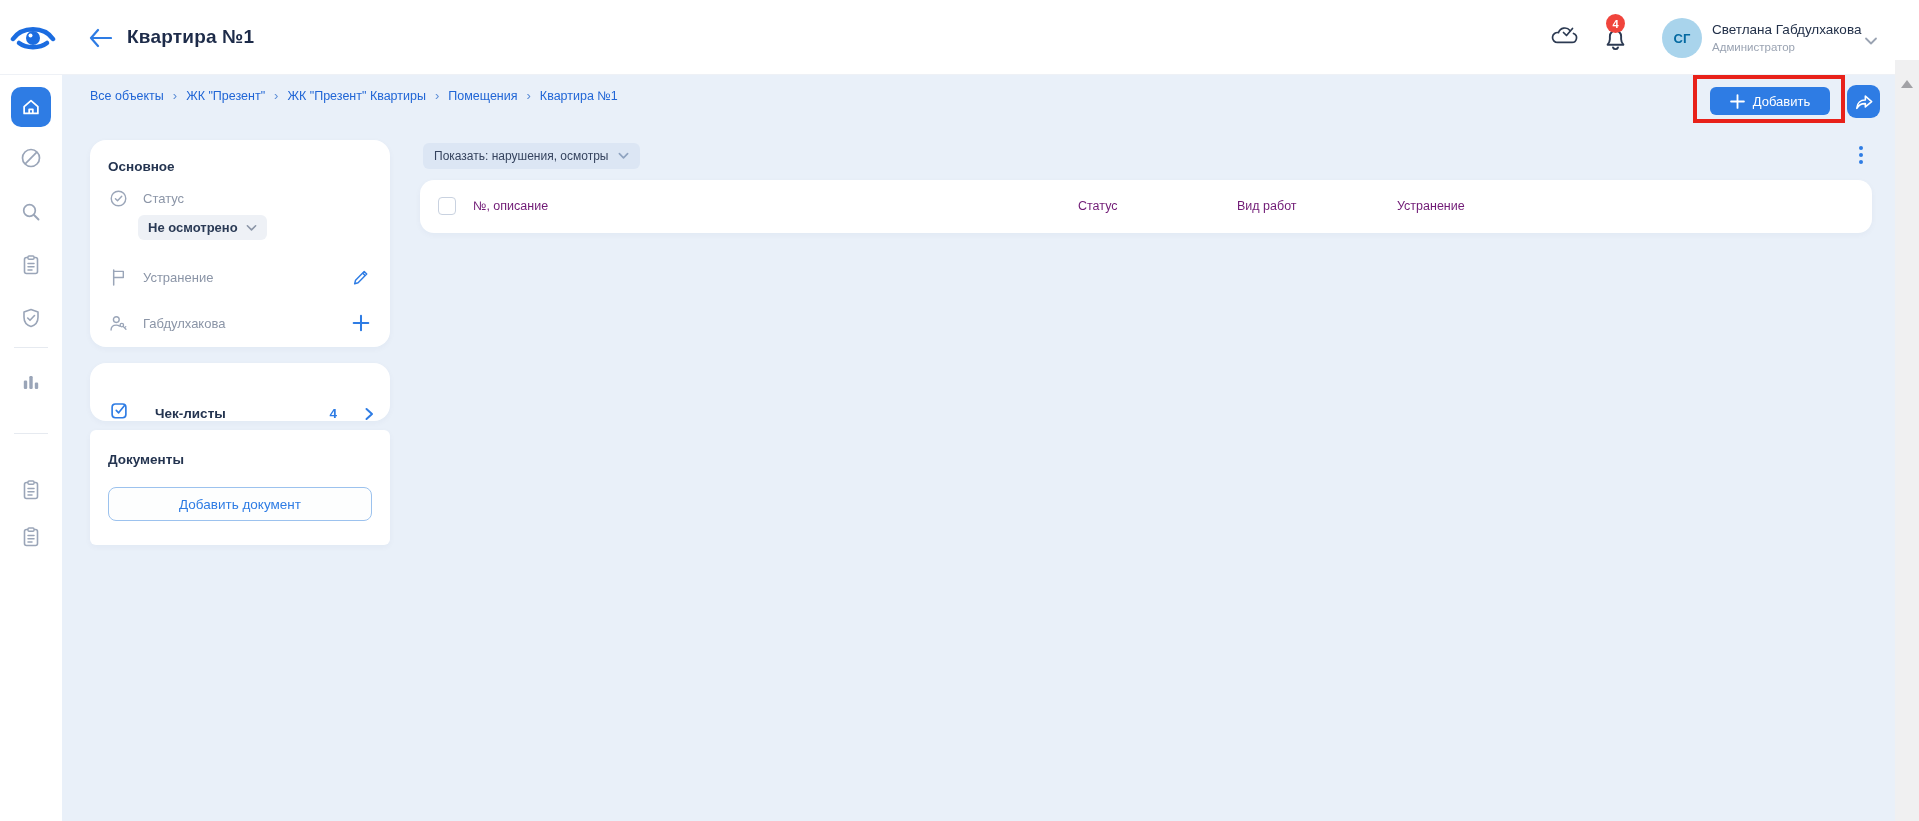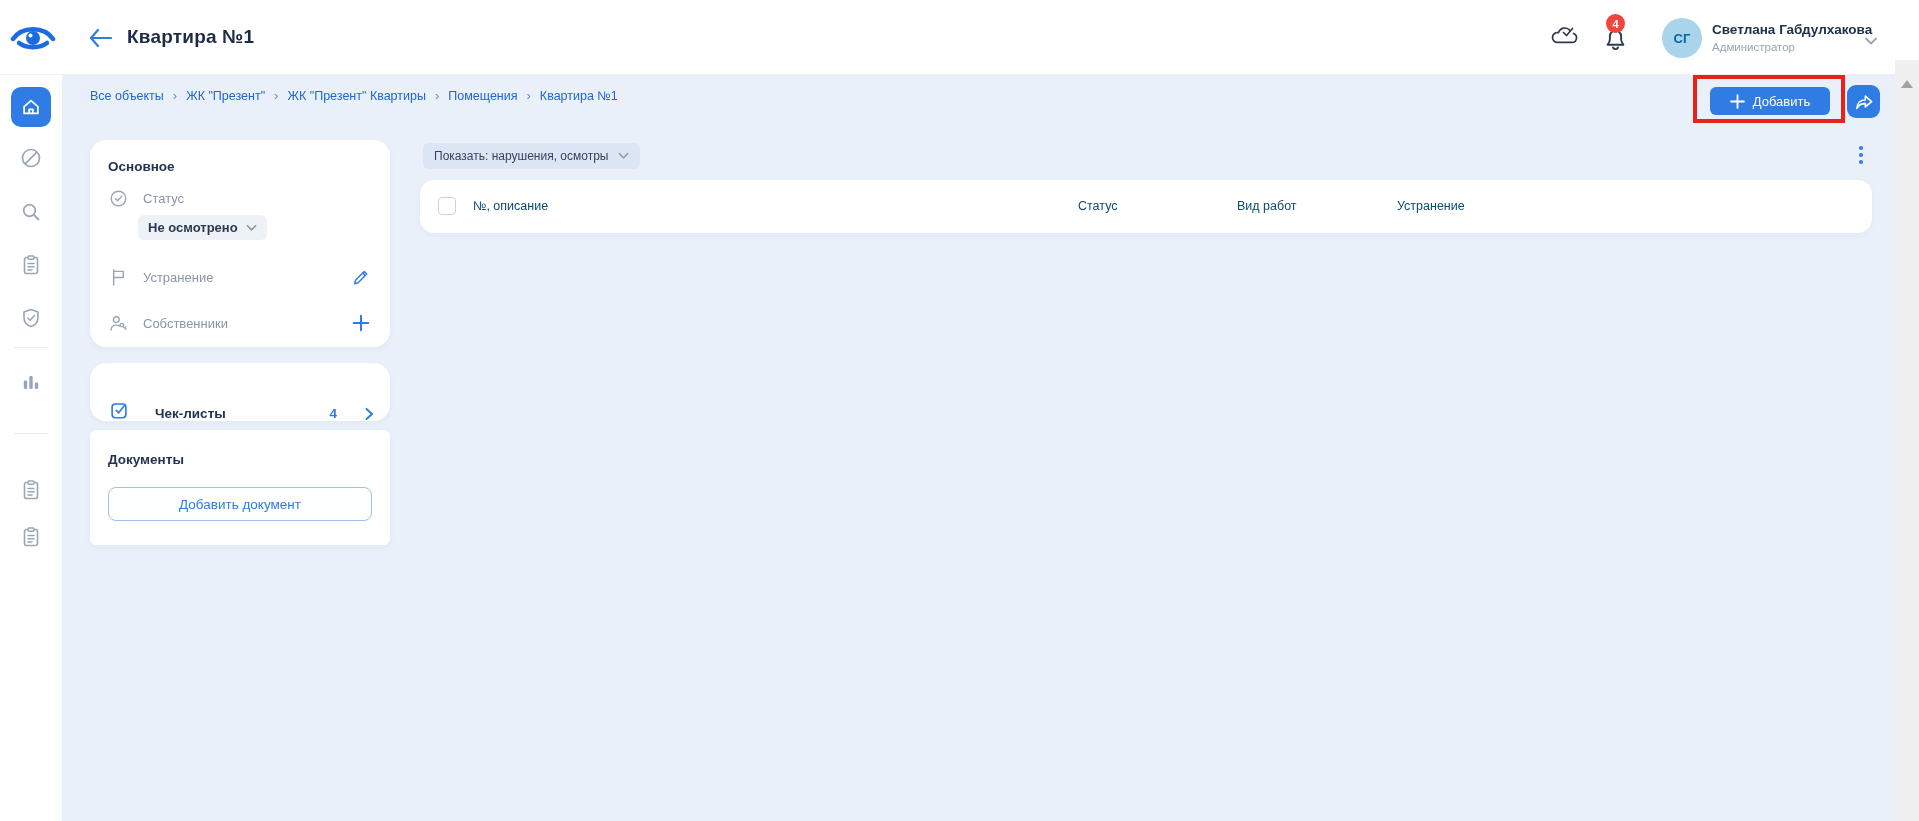--- a/index.html
+++ b/index.html
@@ -7,21 +7,21 @@
   body { font-family:"Liberation Sans", sans-serif; background:#ffffff; position:relative; }
   .abs { position:absolute; }
 
   
   .header { position:absolute; left:0; top:0; width:1919px; height:75px; background:#ffffff; border-bottom:1px solid #eef1f6; z-index:5; }
   .page-title { position:absolute; left:127px; top:26px; font-size:19px; font-weight:bold; color:#1d2b49; letter-spacing:.2px; }
   .back-btn { position:absolute; left:84px; top:22px; width:32px; height:32px; cursor:pointer; display:flex; align-items:center; justify-content:center; }
   .hdr-ico { position:absolute; cursor:pointer; }
   .badge { position:absolute; left:1606px; top:14px; min-width:19px; height:19px; background:#f0443c; border-radius:10px; color:#fff; font-size:11px; font-weight:bold; display:flex; align-items:center; justify-content:center; padding:0 4px; z-index:2; }
   .avatar { position:absolute; left:1662px; top:18px; width:40px; height:40px; border-radius:50%; background:#a9d4ec; color:#0369a1; font-size:13px; font-weight:bold; display:flex; align-items:center; justify-content:center; cursor:pointer; }
-  .user-name { position:absolute; left:1712px; top:22px; font-size:13.5px; color:#223049; font-weight:700; }
+  .user-name { position:absolute; left:1712px; top:22px; font-size:13.5px; color:#223049; font-weight:400; }
   .user-role { position:absolute; left:1712px; top:41px; font-size:11.5px; color:#9aa3b2; }
 
   
   .sidebar { position:absolute; left:0; top:75px; width:62px; height:746px; background:#ffffff; z-index:4; }
   .nav-item { position:absolute; left:19px; width:24px; height:24px; cursor:pointer; }
   .nav-active { position:absolute; left:11px; top:12px; width:40px; height:40px; background:#2e7ce4; border-radius:10px; display:flex; align-items:center; justify-content:center; cursor:pointer; }
   .nav-divider { position:absolute; left:14px; width:34px; height:1px; background:#e6eaf0; }
 
   
   .scrollbar { position:absolute; left:1895px; top:60px; width:24px; height:761px; background:#f0f0f1; z-index:6; }
@@ -50,21 +50,21 @@
   .checklist-count { margin-left:auto; font-size:13.5px; font-weight:600; color:#2e7ce4; }
 
   .doc-btn { position:absolute; left:18px; top:57px; width:264px; height:34px; background:#fdfefe; border:1px solid #9cc2ee; border-radius:8px; color:#2e7ce4; font-size:13.5px; font-family:"Liberation Sans", sans-serif; cursor:pointer; }
 
   .filter-chip { position:absolute; left:361px; top:68px; height:26px; background:#dce6f4; border-radius:6px; display:flex; align-items:center; gap:10px; padding:0 11px; cursor:pointer; }
   .filter-chip span { font-size:12px; color:#35435e; }
   .kebab { position:absolute; left:1789px; top:64px; width:20px; height:32px; display:flex; flex-direction:column; align-items:center; justify-content:center; gap:3px; cursor:pointer; }
   .kebab i { width:4px; height:4px; border-radius:2px; background:#2e7ce4; }
 
   .table-card { position:absolute; left:358px; top:105px; width:1452px; height:53px; background:#ffffff; border-radius:14px; box-shadow:0 2px 6px rgba(38,58,92,.04); }
-  .th { position:absolute; top:19px; font-size:12.5px; color:#0c4a6e; }
+  .th { position:absolute; top:19px; font-size:12.5px; color:#701a75; }
   .checkbox { position:absolute; left:18px; top:17px; width:18px; height:18px; border:1.5px solid #c9d2e0; border-radius:4px; background:#fff; cursor:pointer; }
 </style>
 </head>
 <body>
 
 <div class="header">
   <span class="abs" style="left:10px;top:18px;">
     <svg width="46" height="36" viewBox="0 0 46 36" fill="none">
       <path d="M3 21 C12 8 34 8 43 21" stroke="#1b6ce0" stroke-width="4.5" stroke-linecap="round"></path>
       <path d="M9 25 C16 30.5 30 30.5 37 25" stroke="#1b6ce0" stroke-width="4.5" stroke-linecap="round"></path>
@@ -225,21 +225,21 @@
       </span>
     </div>
 
     <div class="info-row" style="top:171px;height:24px;">
       <svg width="21" height="21" viewBox="0 0 24 24" fill="none">
         <circle cx="9.5" cy="7.5" r="3.3" stroke="#9aa5b8" stroke-width="1.6"></circle>
         <path d="M3.5 19.5 c0-3.6 2.6-5.7 6-5.7 1.5 0 2.8.4 3.8 1.2" stroke="#9aa5b8" stroke-width="1.6" stroke-linecap="round"></path>
         <circle cx="15.8" cy="13.8" r="2" stroke="#9aa5b8" stroke-width="1.5"></circle>
         <path d="M17.2 15.3 l3.3 3.3 M18.9 17 l1.4-1.4" stroke="#9aa5b8" stroke-width="1.5" stroke-linecap="round"></path>
       </svg>
-      <span class="row-label">Собственники</span>
+      <span class="row-label">Габдулхакова</span>
       <span class="row-action">
         <svg width="18" height="18" viewBox="0 0 16 16" fill="none">
           <path d="M8 1.5 V14.5 M1.5 8 H14.5" stroke="#2e7ce4" stroke-width="1.8" stroke-linecap="round"></path>
         </svg>
       </span>
     </div>
   </div>
 
   <div class="card" style="top:288px;height:58px;">
     <div class="checklist-row">

